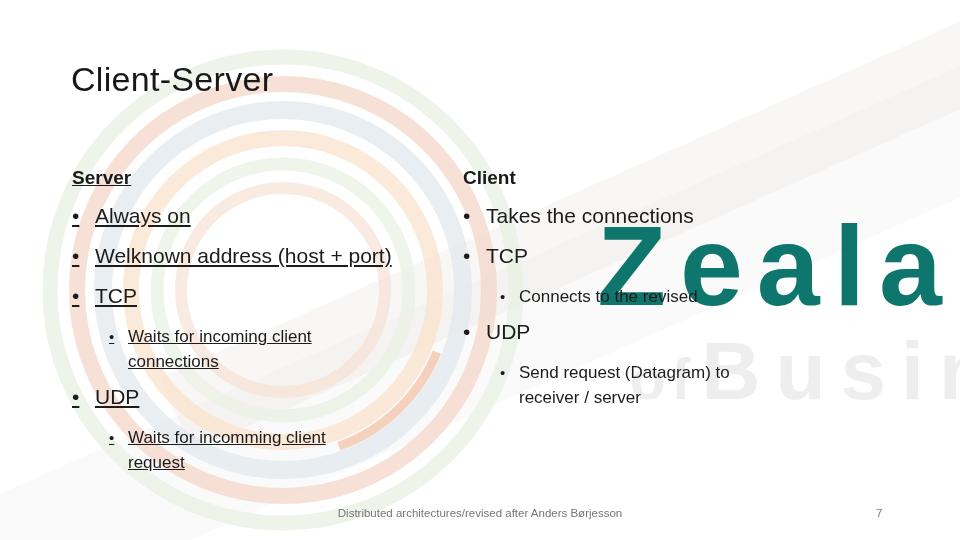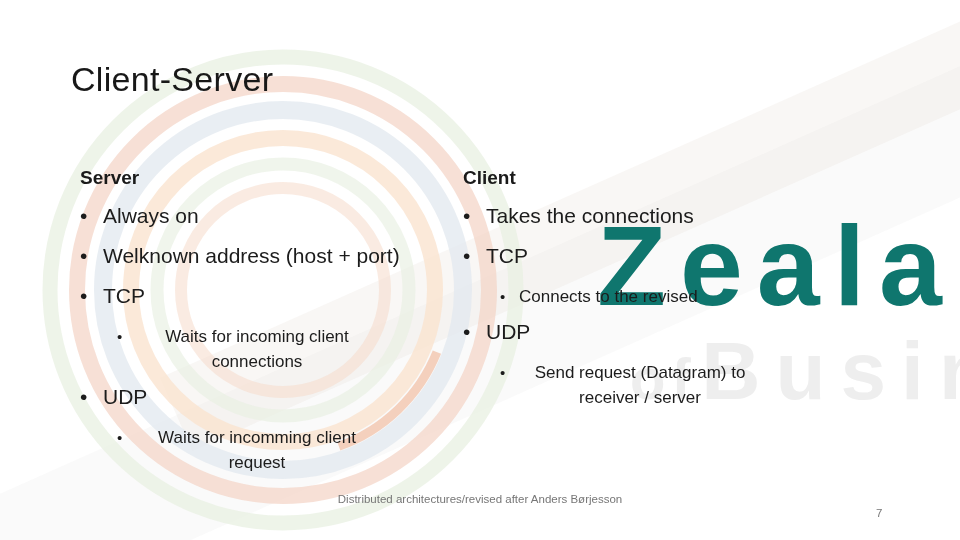--- a/index.html
+++ b/index.html
@@ -22,32 +22,32 @@
   }
   .wm-of{font-size:58px;letter-spacing:6px;}
   .wm-busin{font-size:82px;letter-spacing:15px;}
   
   .content{position:absolute;inset:0;z-index:1;padding-left:24px;}
   .title{
     position:absolute;left:71px;top:60px;font-size:34px;letter-spacing:0.3px;
     color:#181818;font-weight:normal;
   }
   .col{position:absolute;top:167px;}
-  .col-left{left:80px;width:414px;}
+  .col-left{left:72px;width:414px;text-decoration:underline;}
   .col-right{left:463px;width:430px;}
   .col-header{font-size:19px;font-weight:bold;margin-bottom:15px;line-height:22px;color:#1a1a1a;}
   .item{display:flex;color:#1c1c1c;}
-  .item .txt{display:block;text-align:center;}
+  .item .txt{display:block;}
   .l1{font-size:21px;line-height:24px;margin-bottom:16px;}
   .l1 .bullet{width:23px;flex:0 0 23px;}
   .l2{font-size:17px;line-height:25px;margin-bottom:11px;margin-left:37px;}
   .l2 .bullet{width:19px;flex:0 0 19px;font-size:15px;}
   .l2 .txt{max-width:242px;}
   .footer{
-    position:absolute;left:0;right:0;top:493px;text-align:center;
+    position:absolute;left:0;right:0;top:507px;text-align:center;
     font-size:11.5px;color:#767676;
   }
   .page-number{
     position:absolute;left:876px;top:507px;font-size:11.5px;color:#767676;
   }
 </style>
 </head>
 <body>
 
 <div class="slide">

